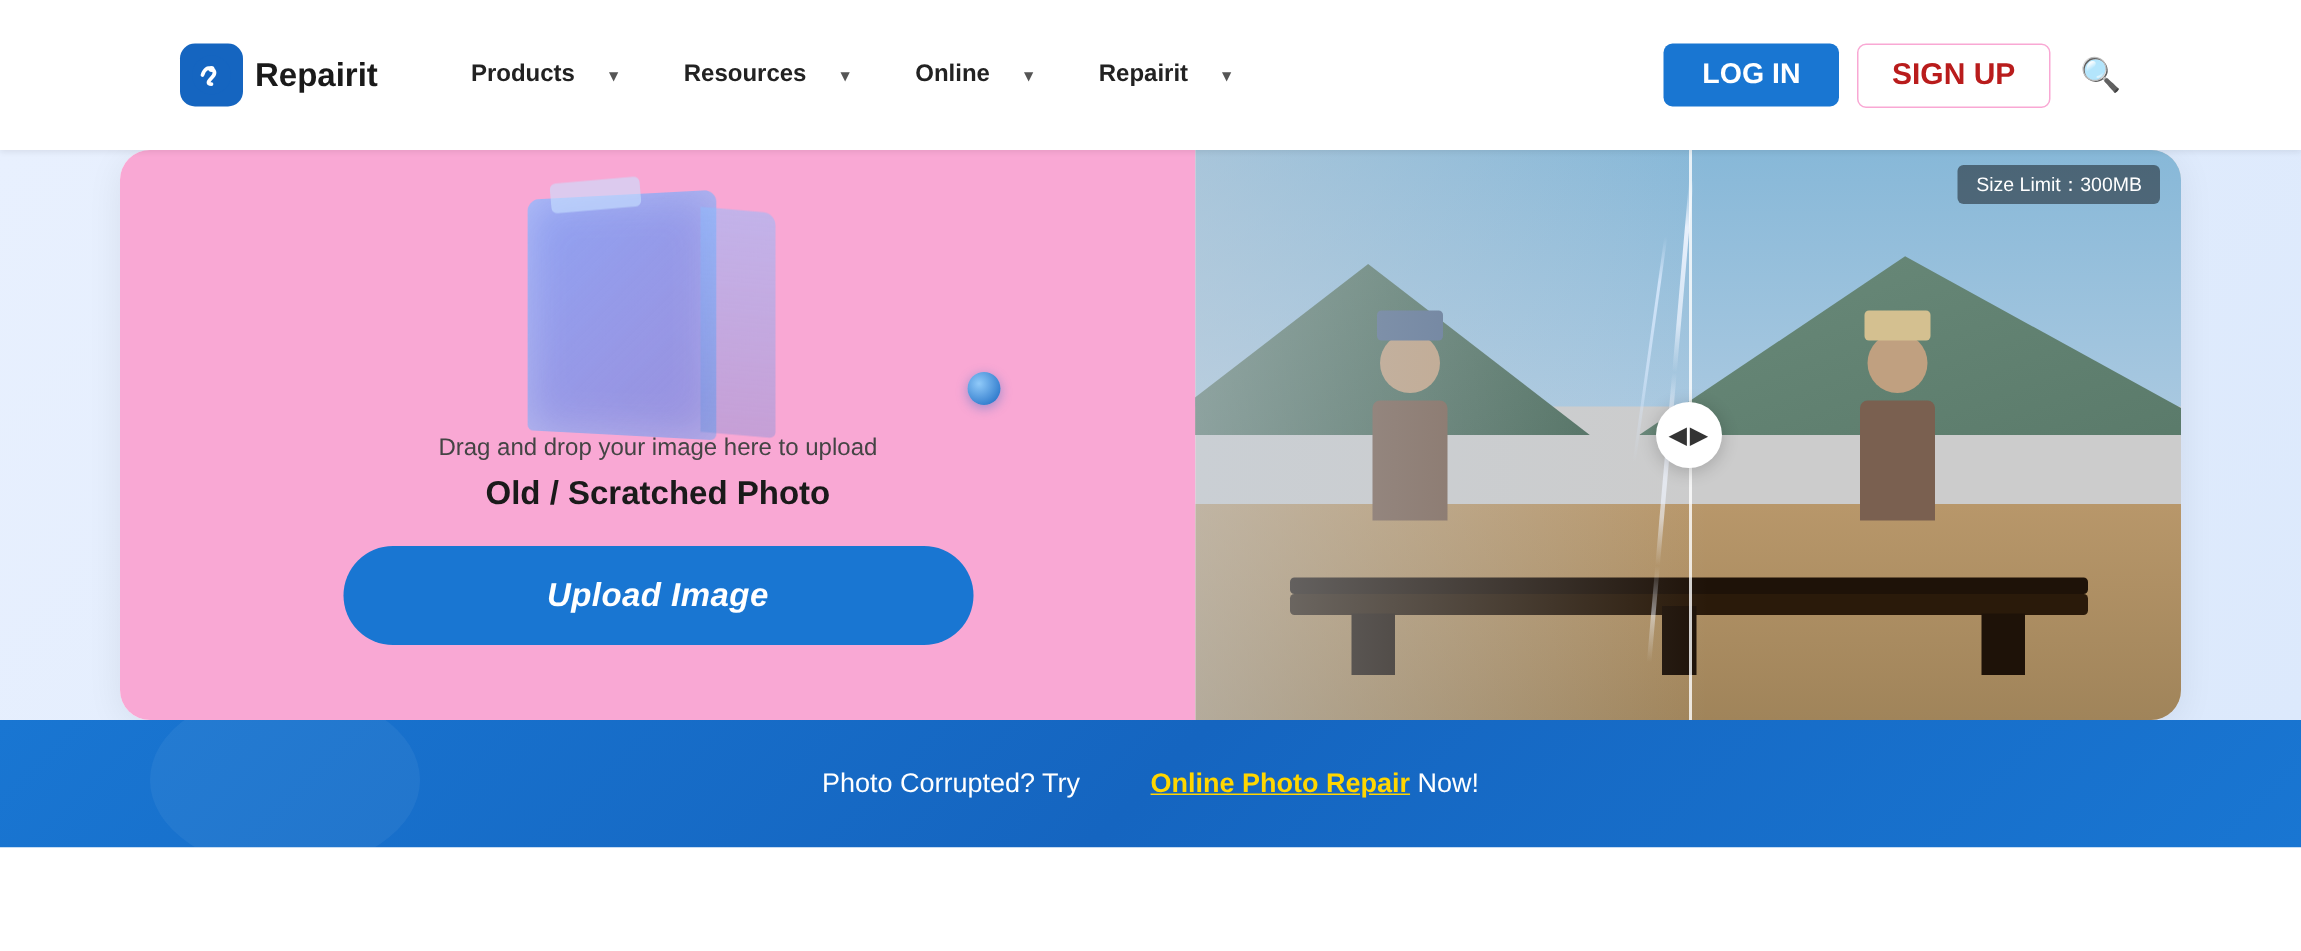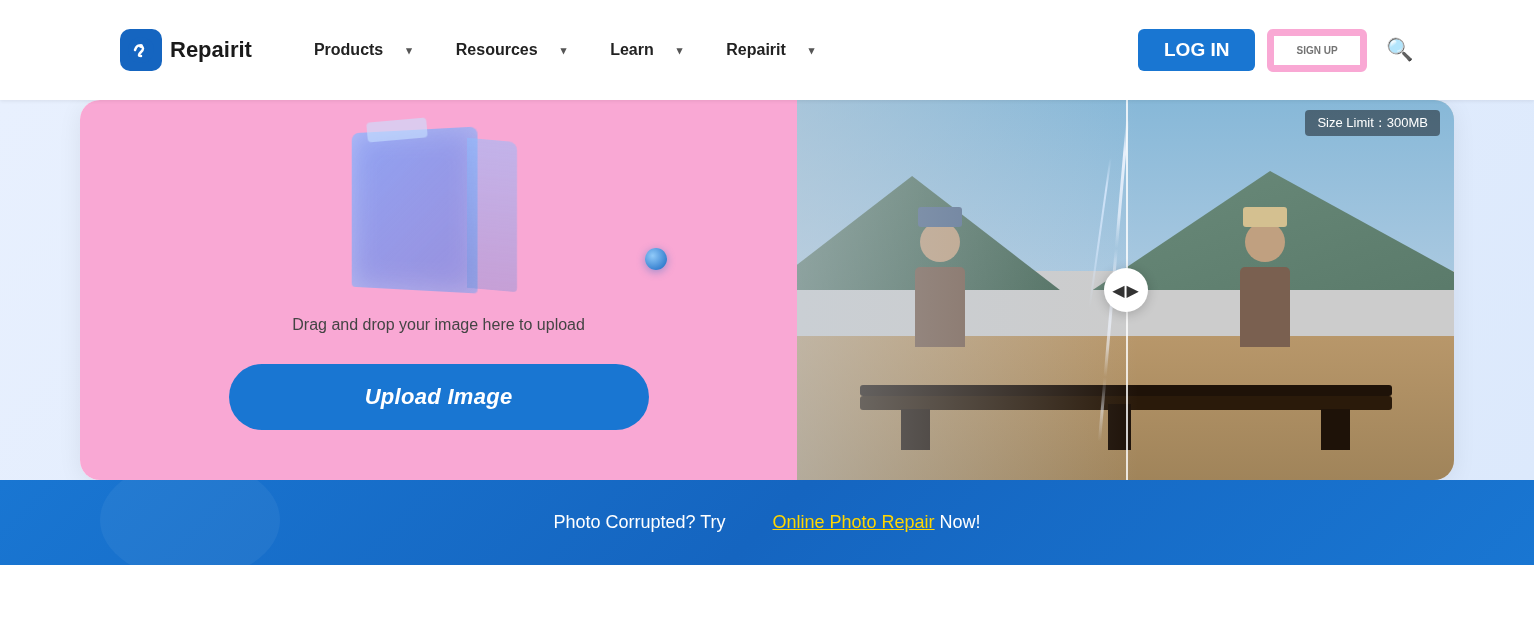--- a/index.html
+++ b/index.html
@@ -68,25 +68,25 @@
       color: #fff;
       border: none;
       border-radius: 6px;
       padding: 10px 26px;
       font-size: 19px;
       font-weight: 600;
       cursor: pointer;
     }
     .btn-signup {
       background: #fff;
-      color: #737373;
-      border: 7px solid #f9a8d4;
+      color: #b91c1c;
+      border: 1px solid #f9a8d4;
       border-radius: 6px;
       padding: 9px 22px;
-      font-size: 10px;
+      font-size: 20px;
       font-weight: 600;
       cursor: pointer;
     }
     .search-icon-btn {
       background: none;
       border: none;
       cursor: pointer;
       margin-left: 8px;
       font-size: 22px;
       color: #333;
@@ -469,21 +469,21 @@
     }
 
     .bottom-text {
       font-size: 18px;
       color: #fff;
       position: relative;
       z-index: 1;
     }
     .bottom-link {
       color: #ffd600;
-      font-weight: 400;
+      font-weight: 700;
       text-decoration: underline;
       cursor: pointer;
       margin-left: 42px;
     }
     .bottom-text span.now {
       color: #fff;
     }
   </style>
 </head>
 <body>
@@ -503,21 +503,21 @@
   <div class="nav-items">
     <div class="nav-item">
       <span>Products</span>
       <span class="chevron">▾</span>
     </div>
     <div class="nav-item">
       <span>Resources</span>
       <span class="chevron">▾</span>
     </div>
     <div class="nav-item">
-      <span>Learn</span>
+      <span>Online</span>
       <span class="chevron">▾</span>
     </div>
     <div class="nav-item">
       <span>Repairit</span>
       <span class="chevron">▾</span>
     </div>
   </div>
 
   <div class="nav-actions">
     <button class="btn-login">LOG IN</button>
@@ -535,20 +535,21 @@
 
       <div class="crystal-shape">
         <div class="panel-main"></div>
         <div class="panel-side"></div>
         <div class="panel-light"></div>
       </div>
       <div class="blue-orb"></div>
 
       <div class="upload-text-area">
         <div class="upload-drag-text">Drag and drop your image here to upload</div>
+        <div class="upload-photo-type">Old / Scratched Photo</div>
       </div>
 
       <button class="upload-btn">Upload Image</button>
     </div>
 
     <div class="right-panel">
       <div class="photo-scene">
 
         <div class="sky"></div>
 

